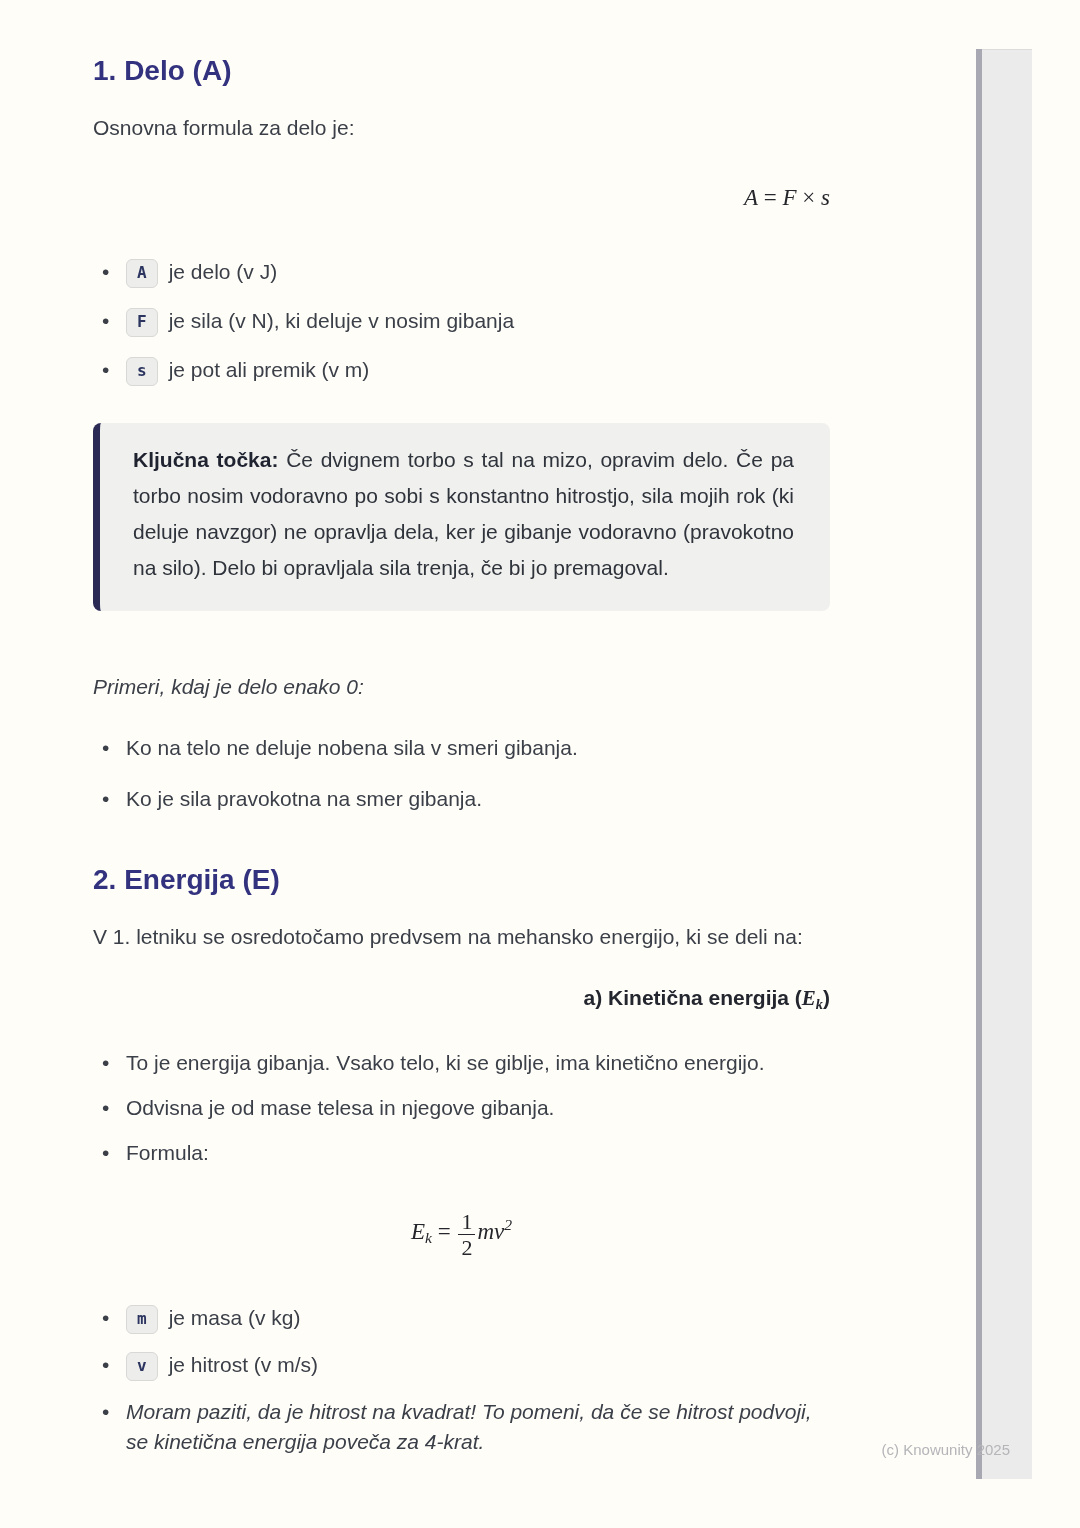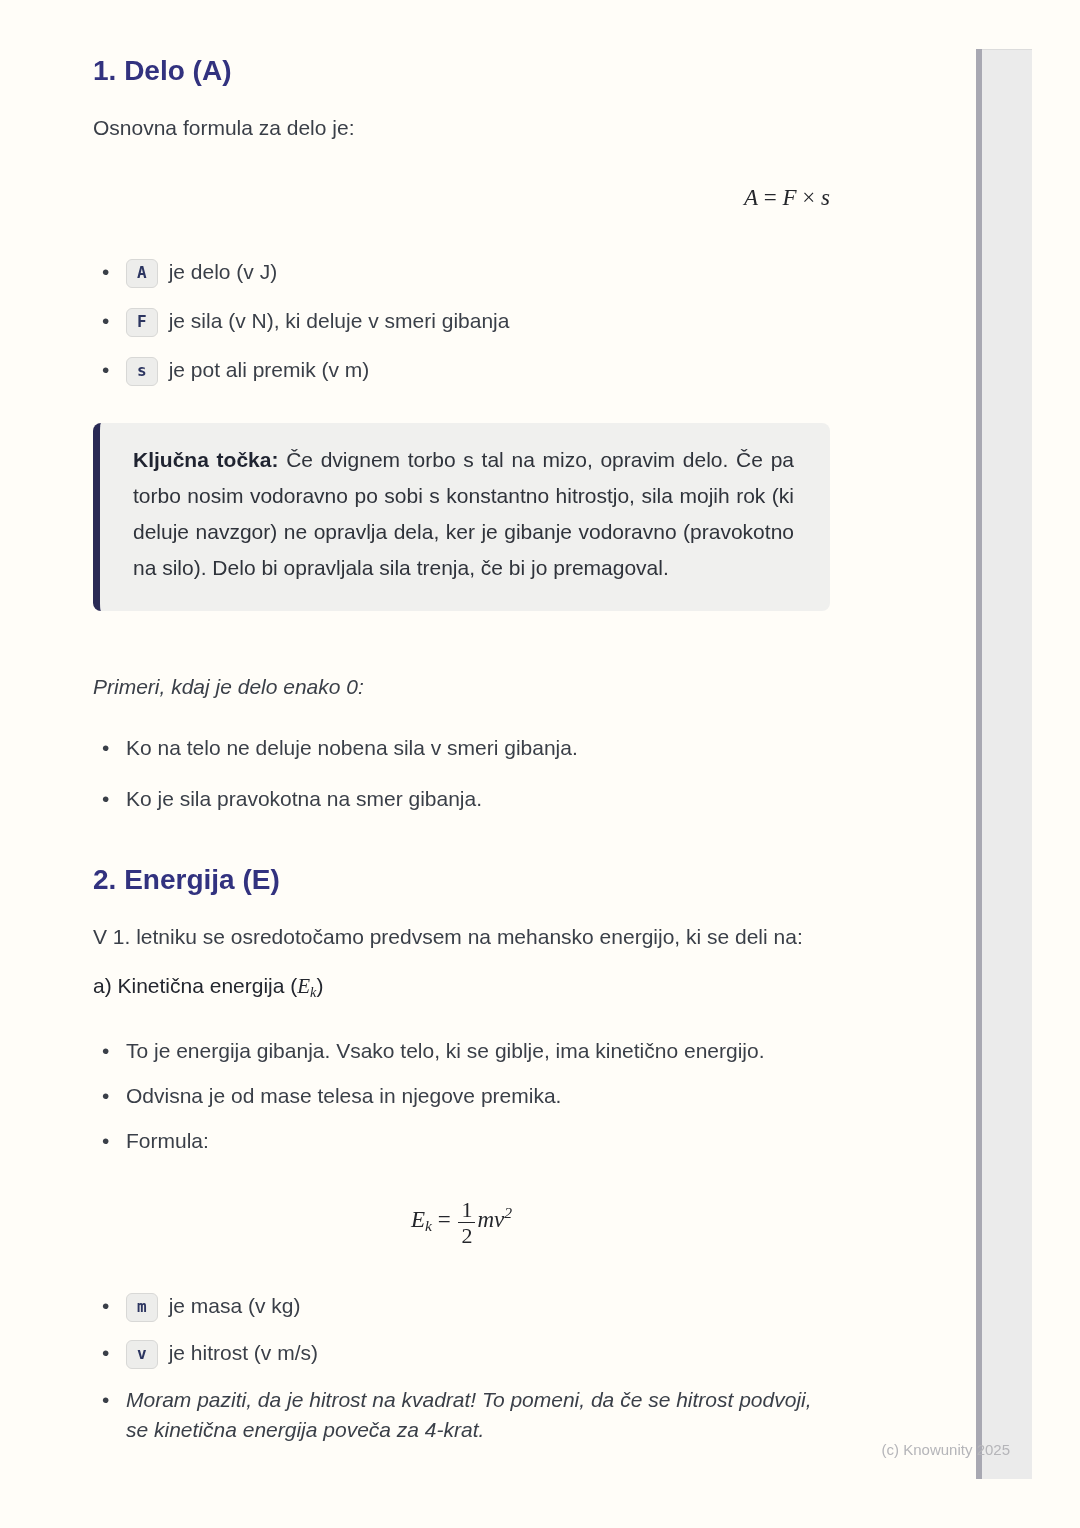--- a/index.html
+++ b/index.html
@@ -116,25 +116,26 @@
     padding:19px 36px 25px 33px;
     font-size:21px;
     line-height:36px;
     text-align:justify;
     color:#2f333b;
   }
   .callout strong{color:#1f2330;}
   .italic{font-style:italic;}
   .examples-title{margin-top:61px;}
   .subheading{
-    margin-top:20px;
-    font-size:21px;
-    font-weight:normal;
+    margin-top:32px;
+    font-size:21px;
+    font-weight:bold;
     color:#23262e;
     line-height:28px;
+    text-align:right;
   }
   .watermark{
     position:absolute;
     top:1441px;
     right:70px;
     font-size:15px;
     color:var(--watermark);
     z-index:5;
   }
   .side-panel{
@@ -164,21 +165,21 @@
 
   <div class="formula-block formula-work">
     <span class="mvar">A</span><span class="mop"> = </span><span class="mvar">F</span><span class="mop"> × </span><span class="mvar">s</span>
   </div>
 
   <ul class="list vars-list">
     <li>
       <span class="badge">A</span><span>je delo (v J)</span>
     </li>
     <li>
-      <span class="badge">F</span><span>je sila (v N), ki deluje v smeri gibanja</span>
+      <span class="badge">F</span><span>je sila (v N), ki deluje v nosim gibanja</span>
     </li>
     <li>
       <span class="badge">s</span><span>je pot ali premik (v m)</span>
     </li>
   </ul>
 
   <aside class="callout">
     <strong>Ključna točka:</strong><span> Če dvignem torbo s tal na mizo, opravim delo. Če pa torbo nosim vodoravno po sobi s konstantno hitrostjo, sila mojih rok (ki deluje navzgor) ne opravlja dela, ker je gibanje vodoravno (pravokotno na silo). Delo bi opravljala sila trenja, če bi jo premagoval.</span>
   </aside>
 
@@ -199,21 +200,21 @@
 
   <p class="subheading">
     <span>a) Kinetična energija (</span><span class="mvar">E</span><span class="msub">k</span><span>)</span>
   </p>
 
   <ul class="list kinetic-list">
     <li>
       <span>To je energija gibanja. Vsako telo, ki se giblje, ima kinetično energijo.</span>
     </li>
     <li>
-      <span>Odvisna je od mase telesa in njegove premika.</span>
+      <span>Odvisna je od mase telesa in njegove gibanja.</span>
     </li>
     <li>
       <span>Formula:</span>
     </li>
   </ul>
 
   <div class="formula-block formula-kinetic">
     <span class="mvar">E</span><span class="msub">k</span><span class="mop"> = </span><span class="frac"><span class="num mop">1</span><span class="den mop">2</span></span><span class="mvar">mv</span><span class="msup">2</span>
   </div>
 

